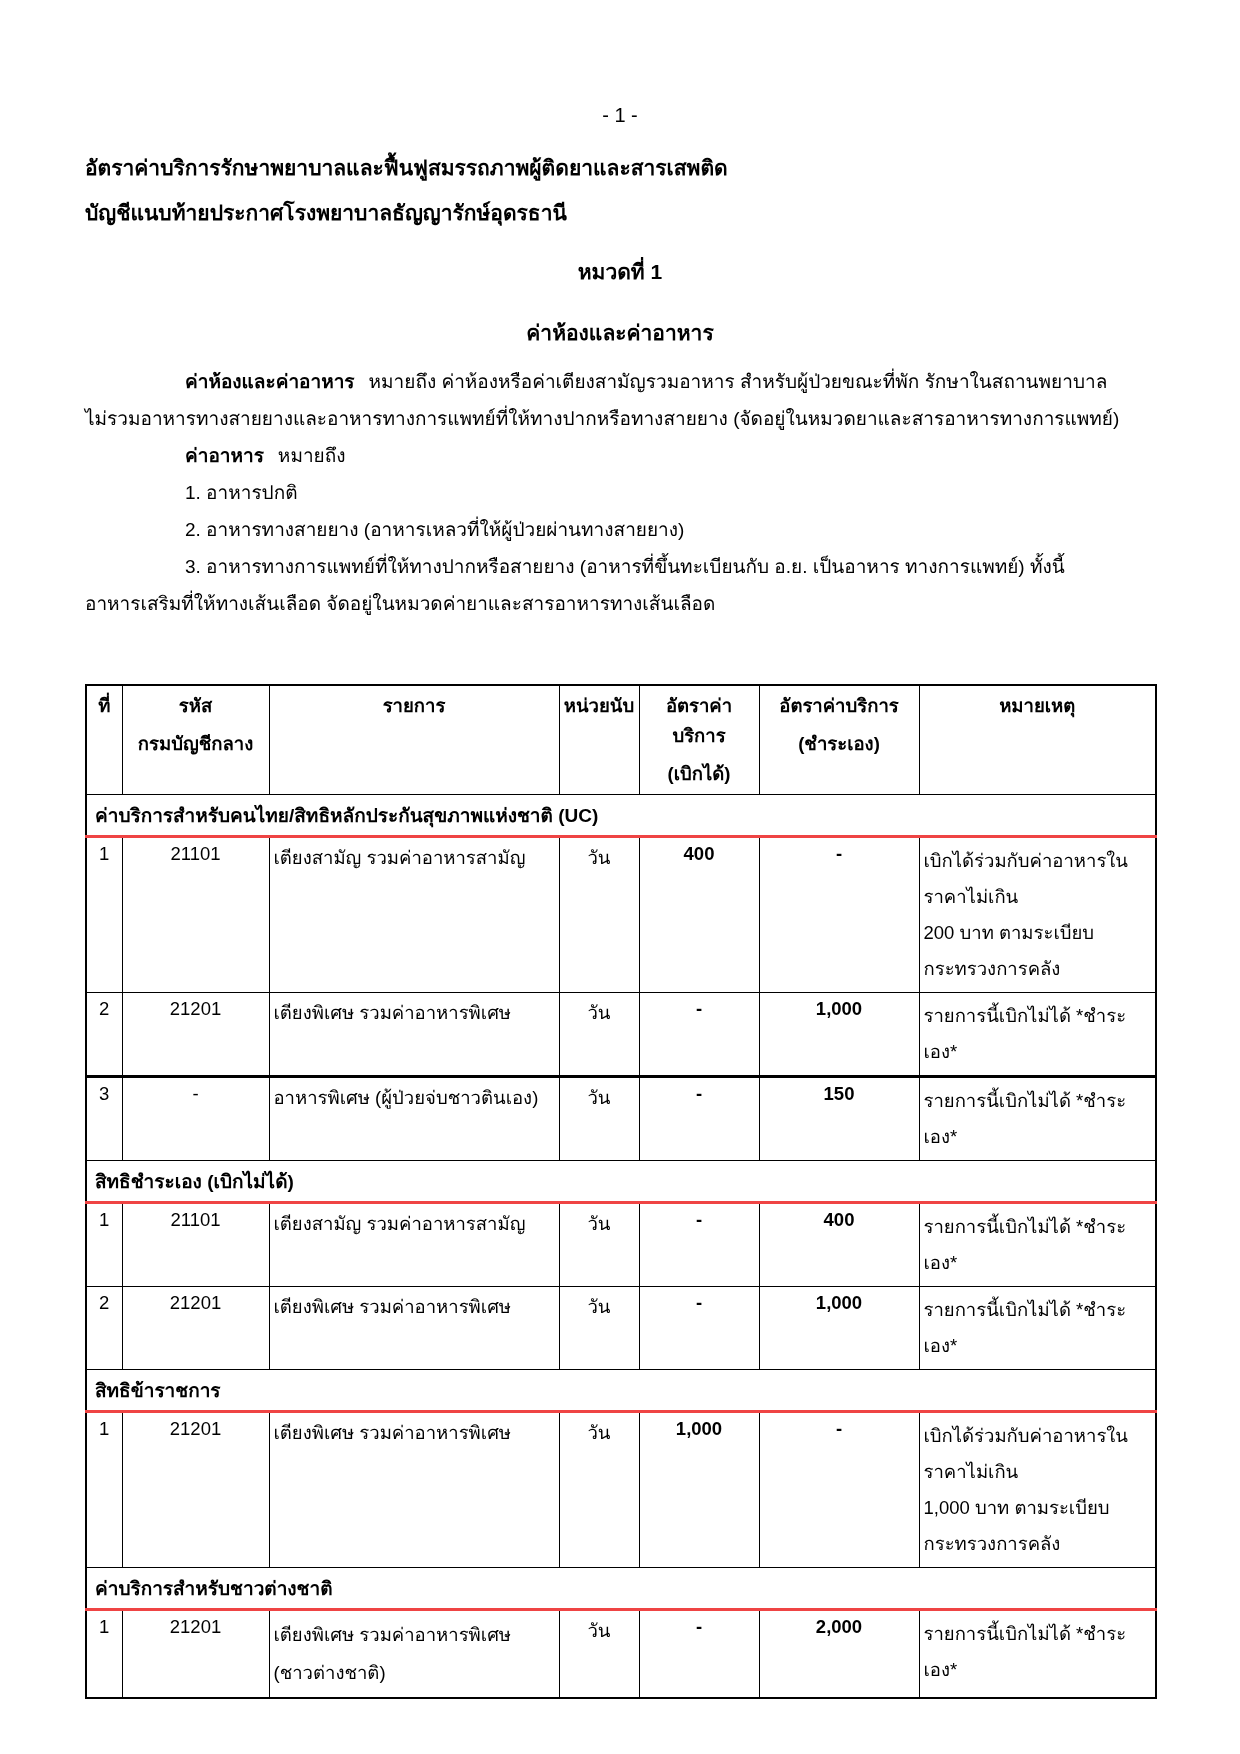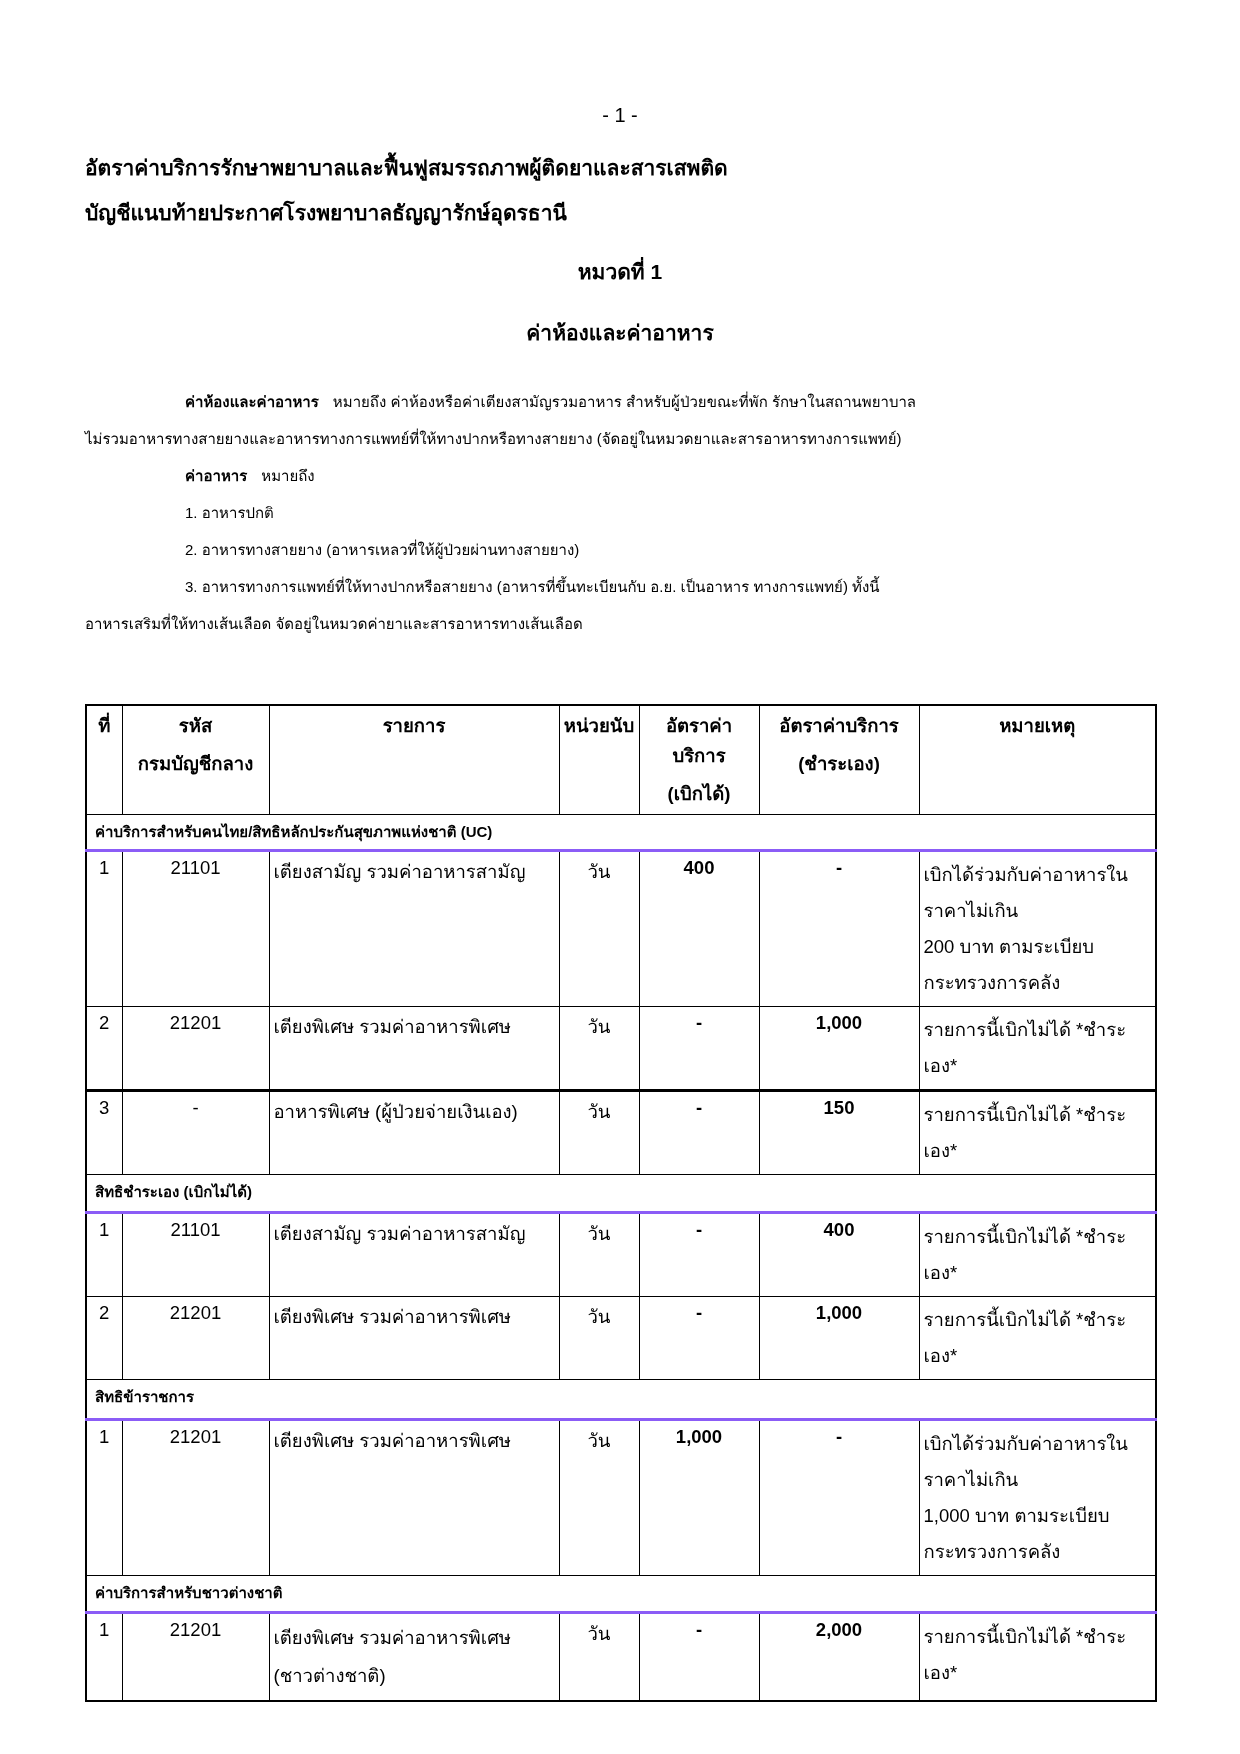--- a/index.html
+++ b/index.html
@@ -9,38 +9,38 @@
     font-family:"Liberation Sans","DejaVu Sans",sans-serif;
   }
   .content { position:absolute; left:85px; top:0; width:1070px; }
 
   .page-num { text-align:center; margin-top:104px; font-size:20px; }
   .doc-title { text-align:left; font-weight:bold; font-size:21px; margin-top:24px; }
   .doc-title.second { margin-top:12px; }
   .chapter { text-align:center; font-weight:bold; font-size:21px; margin-top:26px; }
   .chapter-subject { text-align:center; font-weight:bold; font-size:21px; margin-top:28px; }
 
-  .intro { font-size:15px; margin-top:34px; }
+  .intro { font-size:19px; margin-top:14px; }
   .intro p { margin:0; line-height:37px; }
   .indent { padding-left:100px; }
   .lead { font-weight:bold; margin-right:14px; }
 
   table.rates {
     border-collapse:collapse; width:1070px; table-layout:fixed;
     margin-top:62px; border:2px solid #000;
   }
   table.rates td { border:1px solid #000; vertical-align:top; padding:5px 4px; font-size:18.5px; }
   td.c { text-align:center; }
   td.item-cell, td.remark-cell { text-align:left; padding-left:10px; padding-right:6px; }
   .hdr td { font-weight:bold; text-align:center; }
   .hdr .l1 { line-height:30px; }
   .hdr .l2 { line-height:30px; margin-top:8px; }
   tr.band td {
-    font-weight:bold; font-size:15px; text-align:left; padding:5px 8px;
-    border-bottom:3px solid #8b5cf6;
+    font-weight:bold; font-size:19px; text-align:left; padding:5px 8px;
+    border-bottom:3px solid #ef4444;
   }
   tr.thick-top > td { border-top:3px solid #000; }
   td.rate { font-weight:600; text-align:center; }
   .remark-cell div { line-height:36px; }
   .item-cell div { line-height:38px; }
 </style>
 </head>
 <body>
 
 <div class="page">
@@ -127,21 +127,21 @@
         <td class="rate">-</td>
         <td class="rate">1,000</td>
         <td class="remark-cell">
           <div>รายการนี้เบิกไม่ได้ *ชำระเอง*</div>
         </td>
       </tr>
 
       <tr class="thick-top" style="height:77px">
         <td class="c">3</td>
         <td class="c">-</td>
-        <td class="item-cell">อาหารพิเศษ (ผู้ป่วยจ่ายเงินเอง)</td>
+        <td class="item-cell">อาหารพิเศษ (ผู้ป่วยจ่บชาวตินเอง)</td>
         <td class="c">วัน</td>
         <td class="rate">-</td>
         <td class="rate">150</td>
         <td class="remark-cell">
           <div>รายการนี้เบิกไม่ได้ *ชำระเอง*</div>
         </td>
       </tr>
 
       <tr class="band" style="height:38px">
         <td colspan="7">สิทธิชำระเอง (เบิกไม่ได้)</td>

